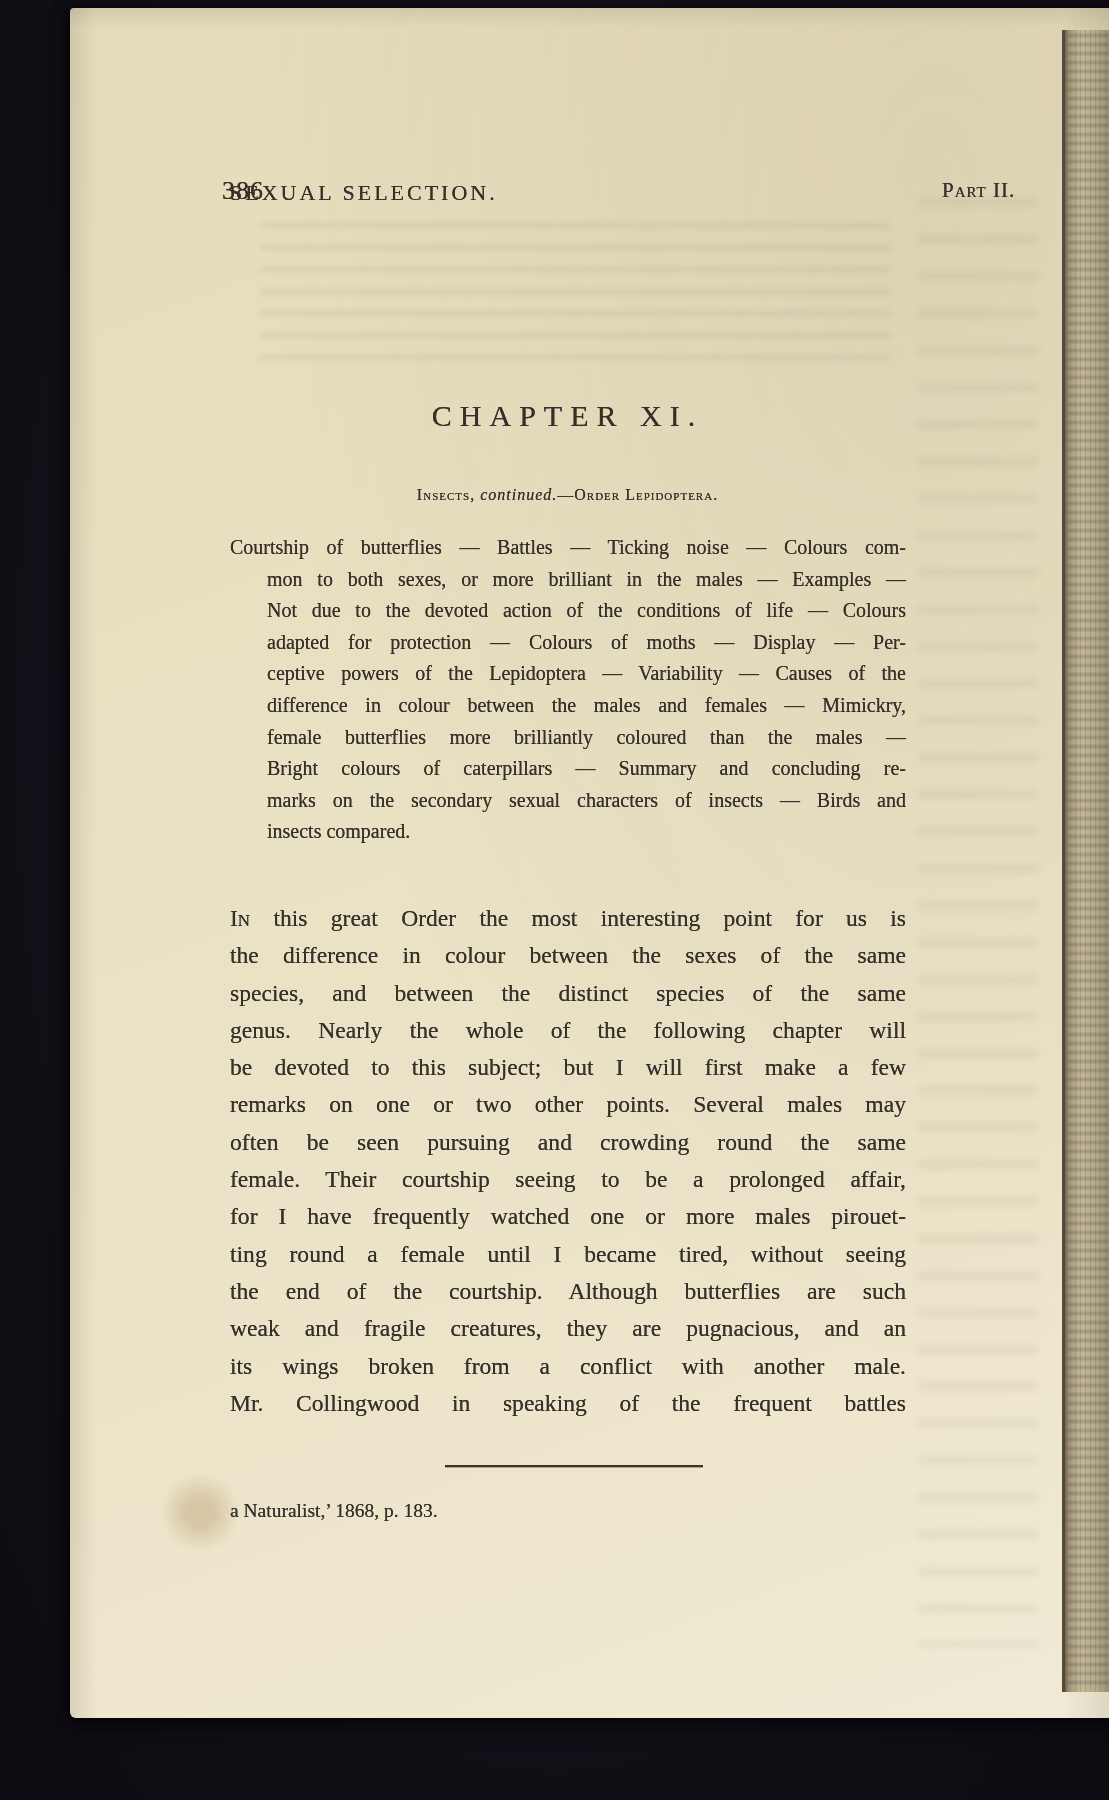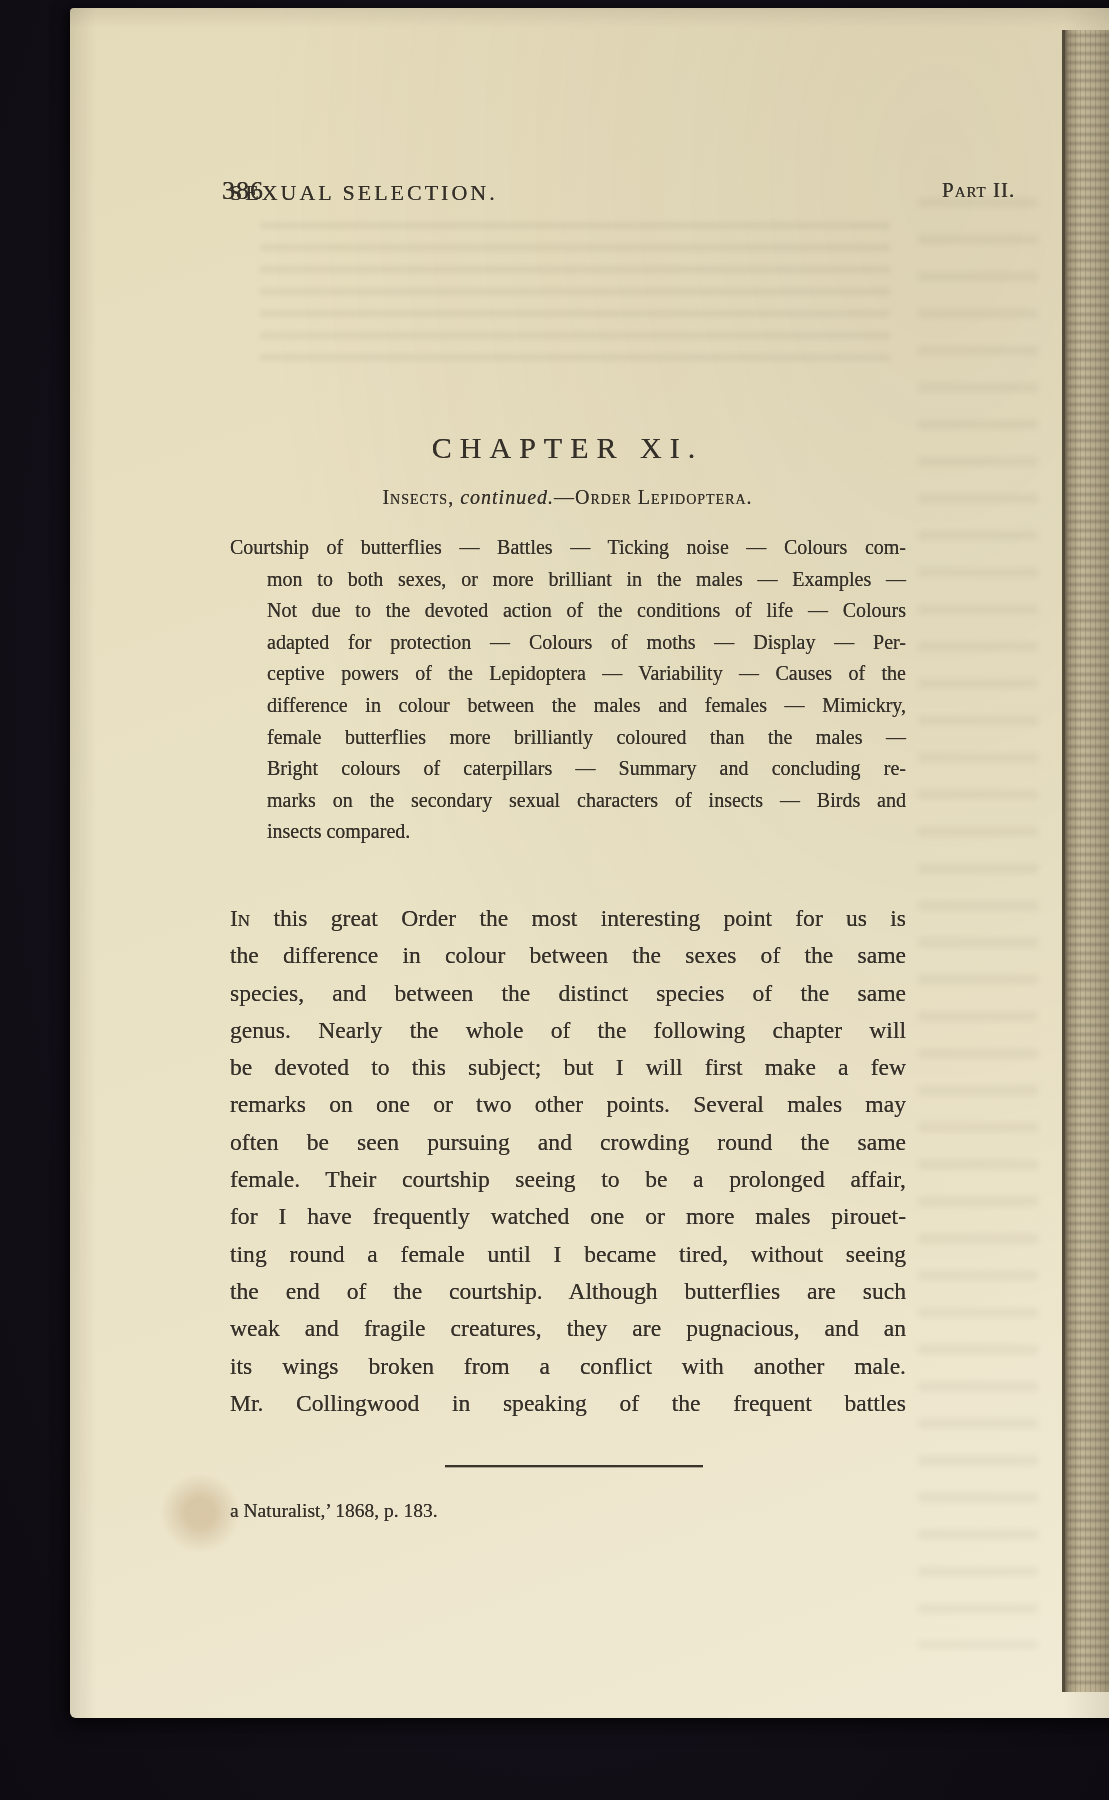--- a/index.html
+++ b/index.html
@@ -36,24 +36,24 @@
         filter:blur(2.6px);opacity:.13;}
   .ghost-right{position:absolute;left:848px;top:190px;width:120px;height:1450px;
         background:repeating-linear-gradient(to bottom, rgba(96,86,64,.6) 0 9px, rgba(0,0,0,0) 9px 37px);
         filter:blur(3px);opacity:.12;}
   
   .ink{color:#35302a;text-shadow:0 0 .5px rgba(46,40,33,.85);}
   .pagenum{position:absolute;left:152px;top:168px;font-size:26px;letter-spacing:1px;}
   .runhead{position:absolute;left:160px;top:172px;width:675px;text-align:left;
         font-size:22px;letter-spacing:3px;}
   .part{position:absolute;left:872px;top:170px;font-size:21px;font-variant:small-caps;letter-spacing:1px;}
-  .chapter{position:absolute;left:160px;top:423px;width:675px;text-align:center;
+  .chapter{position:absolute;left:160px;top:391px;width:675px;text-align:center;
         font-size:30px;font-weight:normal;letter-spacing:8px;margin:0;}
   .subtitle{position:absolute;left:160px;top:478px;width:675px;text-align:center;
-        font-size:20px;letter-spacing:1px;}
+        font-size:16px;letter-spacing:1px;}
   .sc{font-variant:small-caps;}
   .it{font-style:italic;}
   .summary{position:absolute;left:160px;top:524px;width:676px;font-size:20px;line-height:31.6px;}
   .sline{text-align:justify;text-align-last:justify;padding-left:37px;}
   .sline.first{padding-left:0;}
   .sline.last{text-align-last:left;}
   .bodytext{position:absolute;left:160px;top:868px;width:676px;font-size:23.6px;line-height:37.3px;margin-top:24px;}
   .bline{text-align:justify;text-align-last:justify;white-space:normal;}
   .lead{font-variant:small-caps;}
   .footrule{position:absolute;left:375px;top:1457px;width:258px;height:2px;background:#3a342c;

